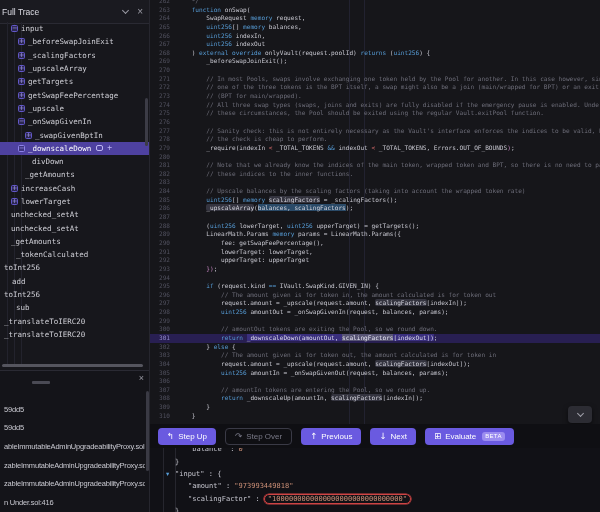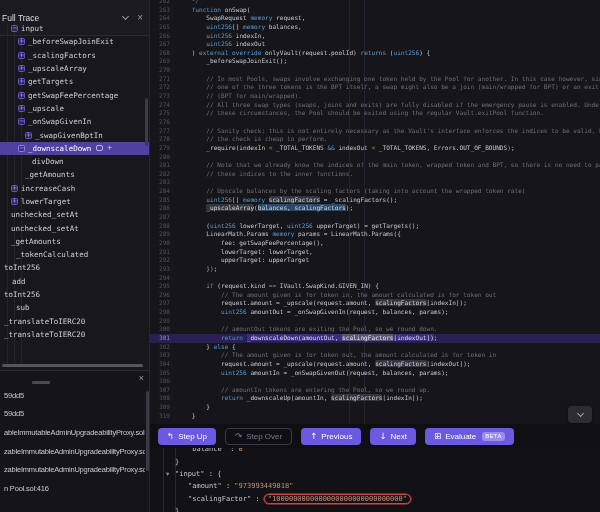--- a/index.html
+++ b/index.html
@@ -1,40 +1,40 @@
 <!DOCTYPE html>
 <html><head>
 <meta charset="utf-8">
 <style>
   * { box-sizing: border-box; margin: 0; padding: 0; }
   html,body { width:600px; height:512px; overflow:hidden; background:#0e0e12; }
   .app { position:relative; width:600px; height:512px; font-family:"Liberation Sans",sans-serif; background:#101015; }
 
   
   .sidebar { position:absolute; left:0; top:0; width:150px; height:512px; background:#17171c; border-right:1px solid #26262e; }
-  .sb-header { position:relative; height:36px; display:flex; align-items:center; padding:0 6px 0 2px; border-bottom:1px solid #2a2a33; background:#1a1a20; }
+  .sb-header { position:relative; height:24px; display:flex; align-items:center; padding:0 6px 0 2px; border-bottom:1px solid #2a2a33; background:#1a1a20; }
   .sb-title { font-size:8.5px; color:#dcdce4; flex:1; white-space:nowrap; overflow:hidden; }
   .chev { width:5px; height:5px; border-right:1px solid #9a9aa4; border-bottom:1px solid #9a9aa4; transform:rotate(45deg); margin-right:9px; margin-top:-2px; }
   .xclose { color:#9a9aa4; font-size:10px; line-height:10px; cursor:default; }
 
   .trace-tree { position:absolute; top:22px; left:0; right:0; height:342px; overflow:hidden; }
   .tree-guides div { position:absolute; top:0; height:342px; border-left:1px solid #23232d; }
   .tree-row { position:relative; display:flex; align-items:center; height:13.3px; font-family:"DejaVu Sans Mono",monospace; font-size:7.5px; color:#cfcfd6; white-space:nowrap; }
   .tree-row.selected { background:#4e41a0; color:#ffffff; }
   .toggle { display:inline-block; width:7px; height:7px; flex:none; margin-right:3px; border-radius:1.5px; background:#2c2850; border:1px solid #6257c8; color:#a79df2; font-size:6.5px; line-height:4.5px; text-align:center; font-family:"DejaVu Sans",sans-serif; }
   .selected .toggle { background:#3d3380; border-color:#8d82e8; }
   .bubble { display:inline-block; width:7px; height:6px; border:1px solid #bdb6f2; border-radius:2px; margin-left:5px; }
   .badge-plus { color:#bdb6f2; font-size:8px; margin-left:4px; line-height:6px; }
   .tree-vscroll { position:absolute; right:1px; top:98px; width:3px; height:48px; background:#3c3c46; border-radius:2px; }
   .tree-hscroll { position:absolute; top:364px; left:2px; width:141px; height:3px; background:#55555e; border-radius:2px; }
 
   .stack-panel { position:absolute; top:370px; left:0; right:0; bottom:0; background:#141419; border-top:1px solid #2a2a33; }
   .stack-close { position:absolute; top:2px; right:5px; color:#9a9aa4; font-size:9px; }
   .stack-minibar { position:absolute; top:10px; left:32px; width:18px; height:2.5px; background:#4a4a54; border-radius:1px; }
-  .stack-list { position:absolute; top:15px; left:0; right:4px; }
+  .stack-list { position:absolute; top:29px; left:0; right:4px; }
   .stack-row { height:18.6px; display:flex; align-items:center; padding-left:4px; font-size:7.5px; letter-spacing:-0.2px; color:#c9c9d1; white-space:nowrap; overflow:hidden; }
   .stack-vscroll { position:absolute; right:0.5px; top:20px; width:3px; height:80px; background:#3a3a44; border-radius:2px; }
 
   
   .main { position:absolute; left:150px; right:0; top:0; bottom:0; background:#16161a; }
   .editor { position:absolute; top:0; left:0; right:0; height:424px; overflow:hidden; font-family:"DejaVu Sans Mono",monospace; font-size:6.1px; }
   .ed-guides div { position:absolute; top:0; height:424px; border-left:1px solid #222230; }
   .code-row { position:relative; display:flex; height:8.65px; line-height:8.65px; white-space:pre; }
   .code-row:first-child { margin-top:-3px; }
   .gutter { width:27px; flex:none; text-align:right; padding-right:7px; color:#50505e; }
@@ -175,21 +175,21 @@
     <div class="tree-hscroll"></div>
     <div class="stack-panel">
       <span class="stack-close">×</span>
       <div class="stack-minibar"></div>
       <div class="stack-list">
           <div class="stack-row">59dd5</div>
           <div class="stack-row">59dd5</div>
           <div class="stack-row">ableImmutableAdminUpgradeabilityProxy.sol:18</div>
           <div class="stack-row">zableImmutableAdminUpgradeabilityProxy.sol:71</div>
           <div class="stack-row">zableImmutableAdminUpgradeabilityProxy.sol:42</div>
-          <div class="stack-row">n Pool.sol:416</div>
+          <div class="stack-row">n Under.sol:416</div>
         </div>
       <div class="stack-vscroll"></div>
     </div>
   </div>
 
   <div class="main">
     <div class="editor">
       <div class="ed-guides">
         <div style="left:199px"></div>
           <div style="left:214px"></div>

